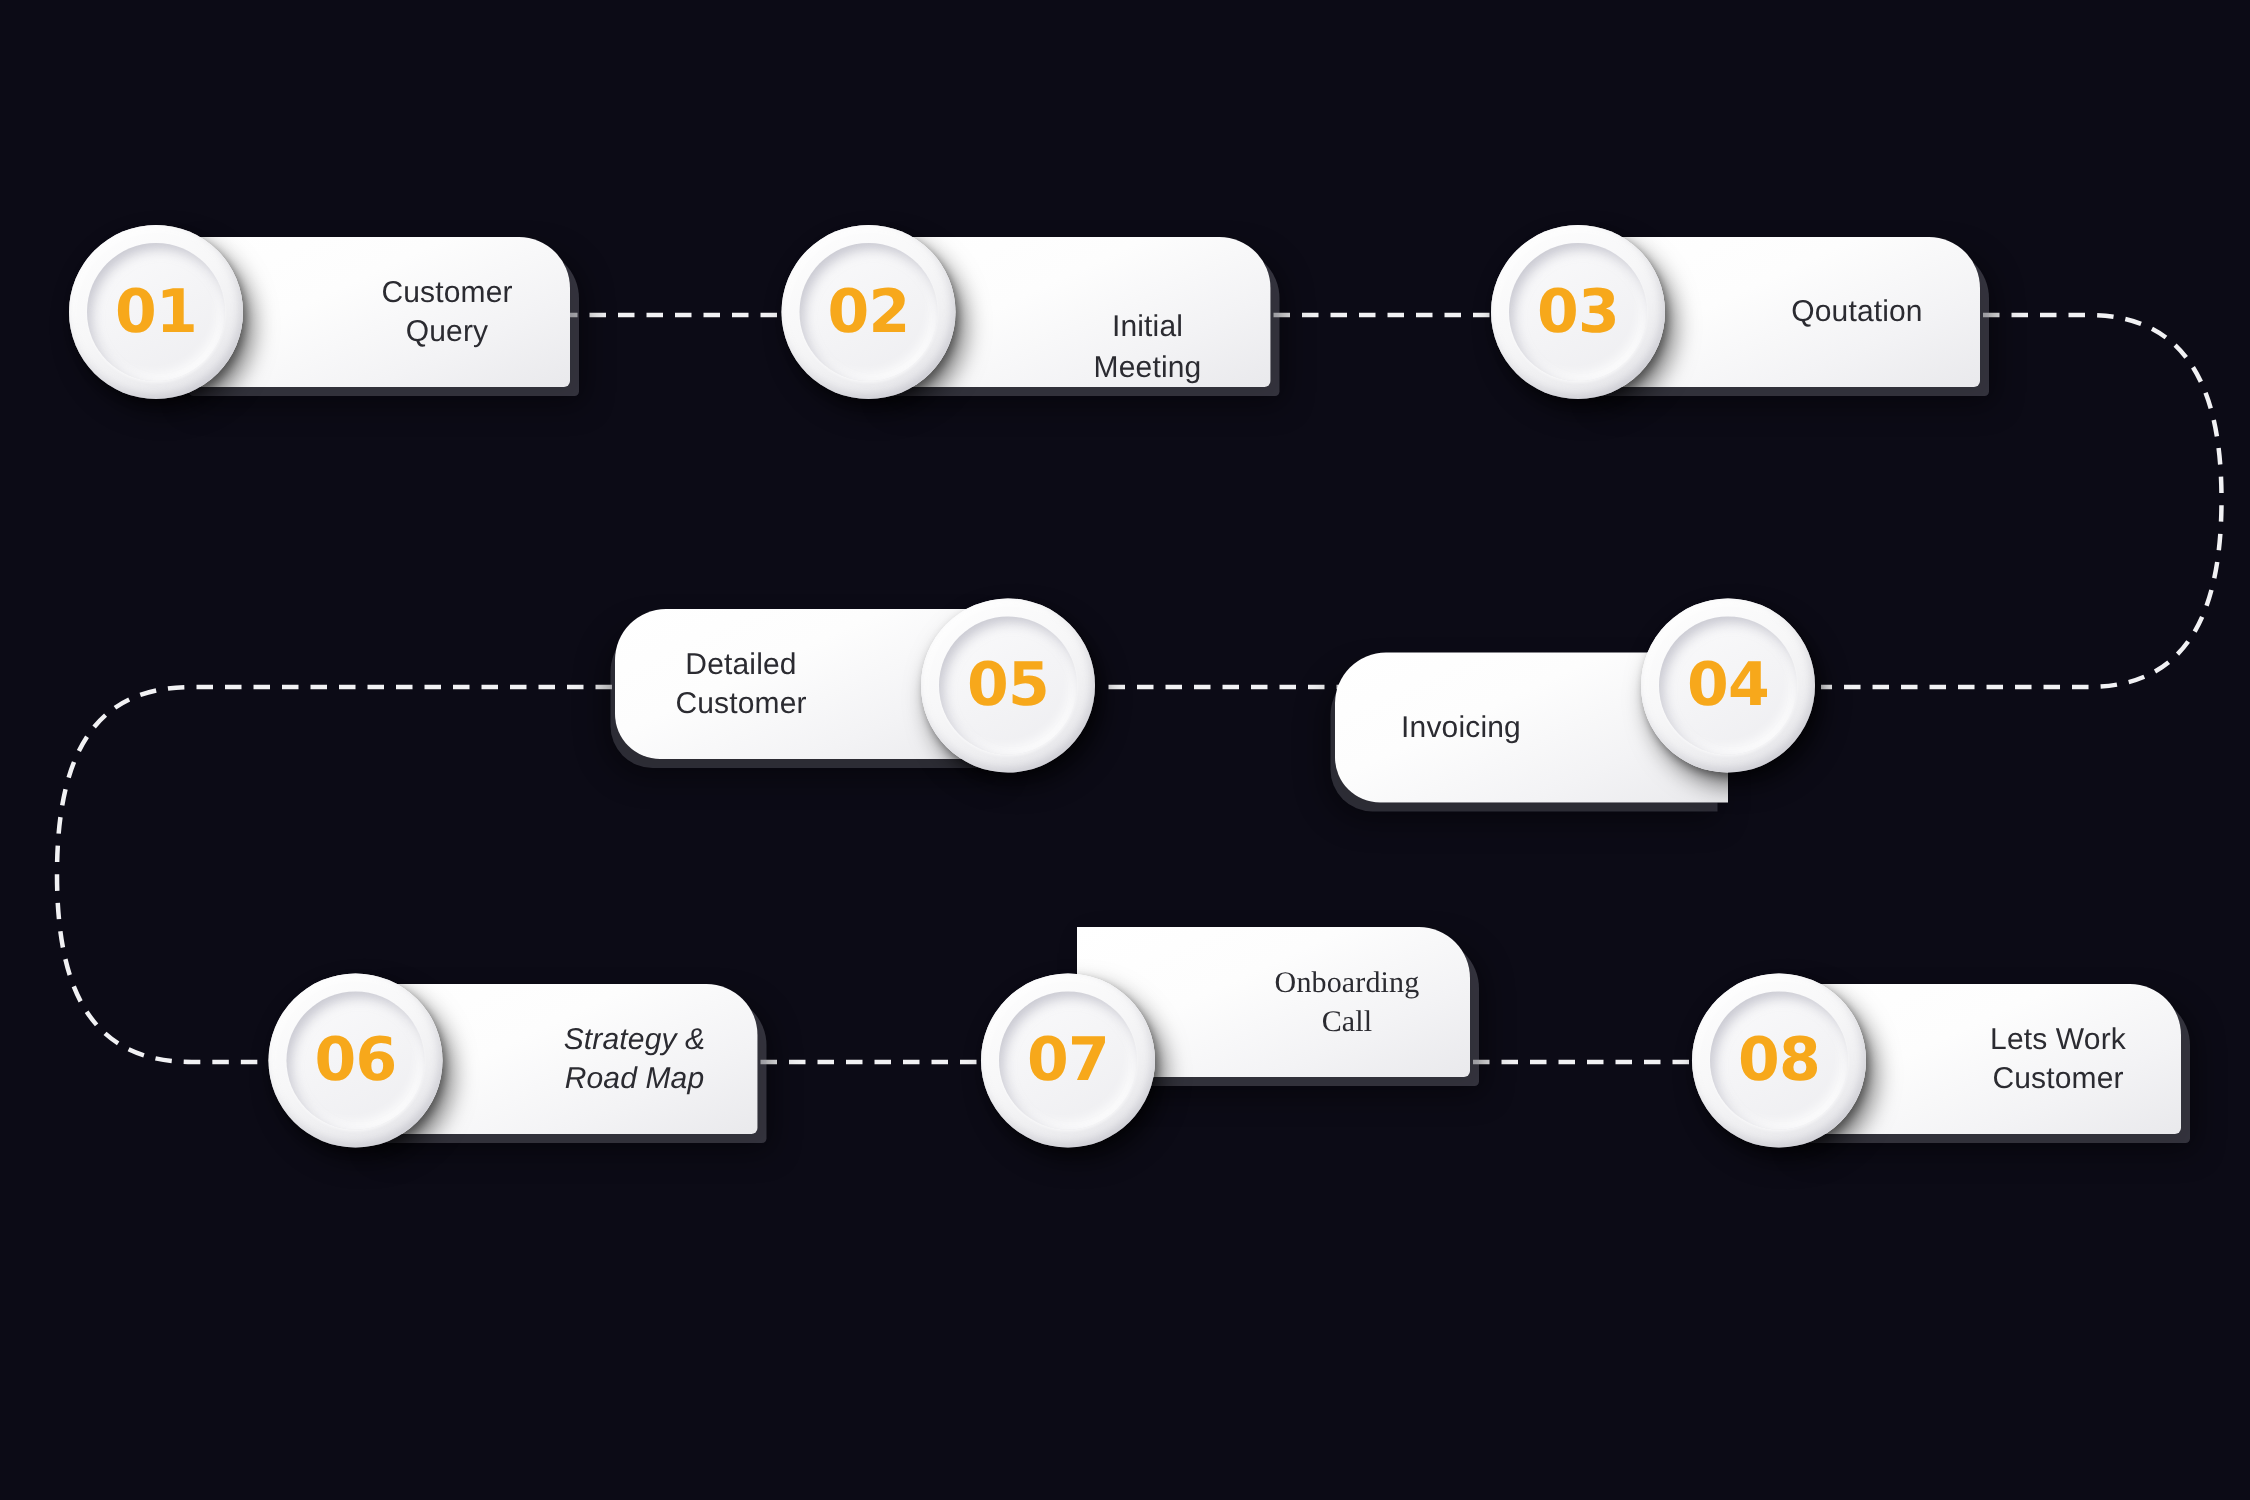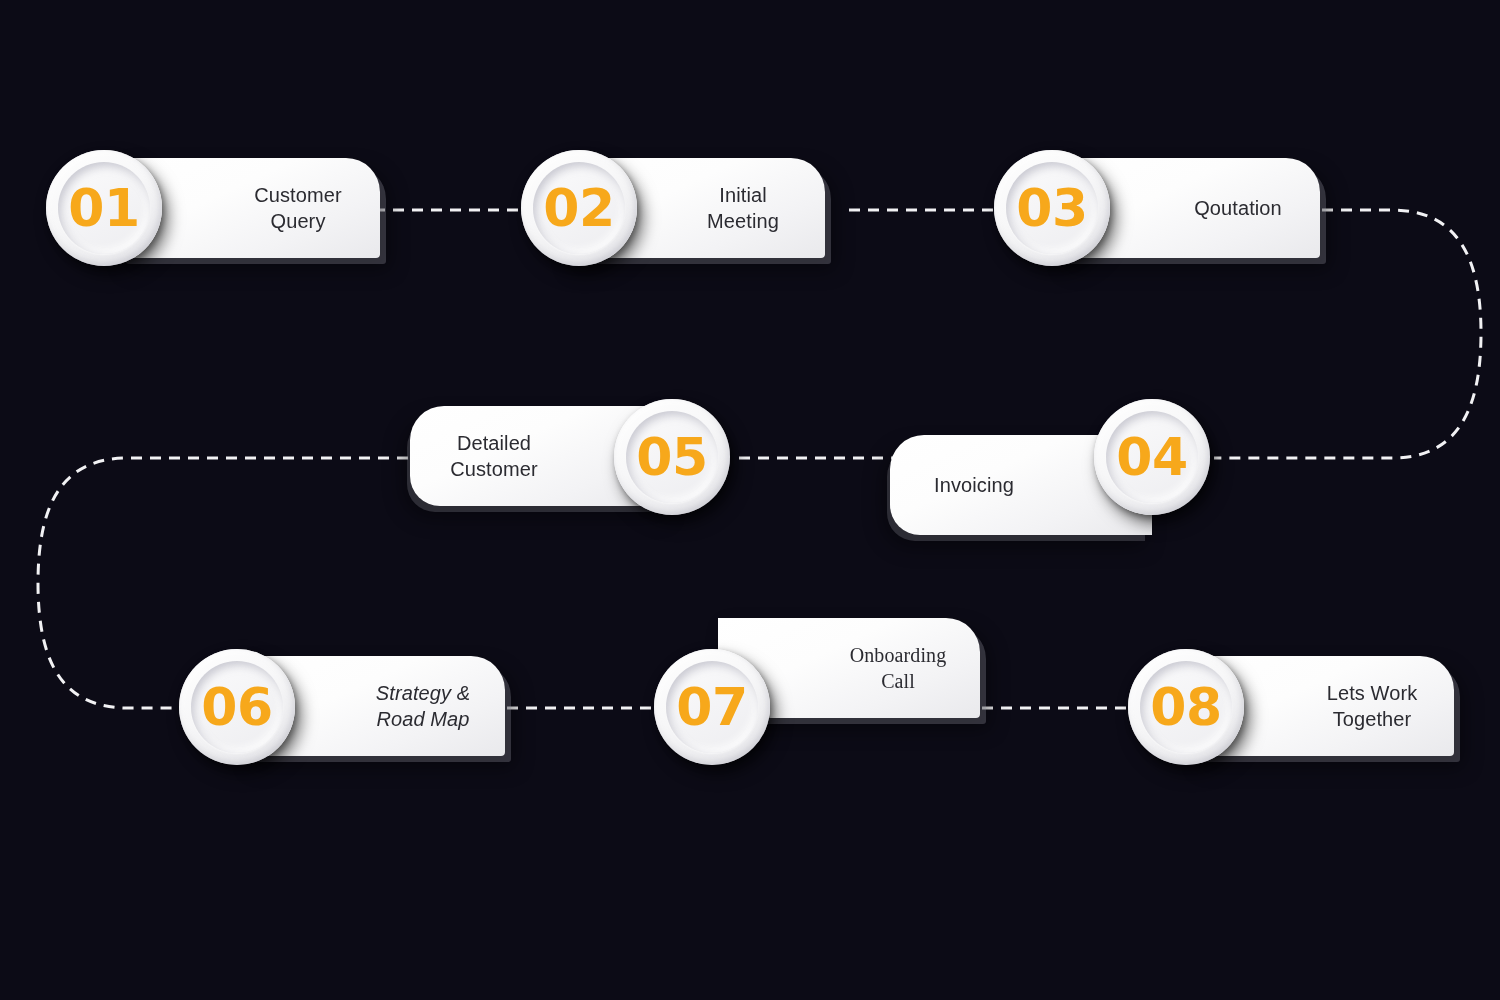--- a/index.html
+++ b/index.html
@@ -119,21 +119,21 @@
     box-shadow:
       inset 3px 4px 8px rgba(163,163,176,0.55),
       inset -3px -4px 8px rgba(255,255,255,0.95),
       0 1px 2px rgba(255,255,255,0.6);
     display: flex;
     align-items: center;
     justify-content: center;
   }
 
   .num-text {
-    font-size: 52px;
+    font-size: 40px;
     font-weight: 700;
     color: #f7a81b;
     letter-spacing: -0.5px;
     user-select: none;
     font-family: "DejaVu Sans", "Liberation Sans", sans-serif;
   }
 </style>
 </head>
 <body style="background: rgb(12, 11, 22);">
 
@@ -159,21 +159,21 @@
       <span class="card-label">Customer Query</span>
     </div>
     <div class="num-circle" style="left:46px; top:150px;">
       <div class="num-inner">
         <span class="num-text">01</span>
       </div>
     </div>
   </div>
 
   <div class="step">
-    <div class="card left-num" style="left:563px; top:158px; width:262px;">
+    <div class="card left-num" style="left:585px; top:158px; width:262px;align-items:flex-end;">
       <span class="card-label">Initial Meeting</span>
     </div>
     <div class="num-circle" style="left:521px; top:150px;">
       <div class="num-inner">
         <span class="num-text">02</span>
       </div>
     </div>
   </div>
 
   <div class="step">
@@ -228,21 +228,21 @@
     <div class="num-circle" style="left:654px; top:649px;">
       <div class="num-inner">
         <span class="num-text">07</span>
       </div>
     </div>
   </div>
 
   <div class="step">
     <div class="card left-num" style="left:1192px; top:656px; width:262px;">
       <span class="card-label">Lets Work
-Together</span>
+Customer</span>
     </div>
     <div class="num-circle" style="left:1128px; top:649px;">
       <div class="num-inner">
         <span class="num-text">08</span>
       </div>
     </div>
   </div>
 
 </div>
 

